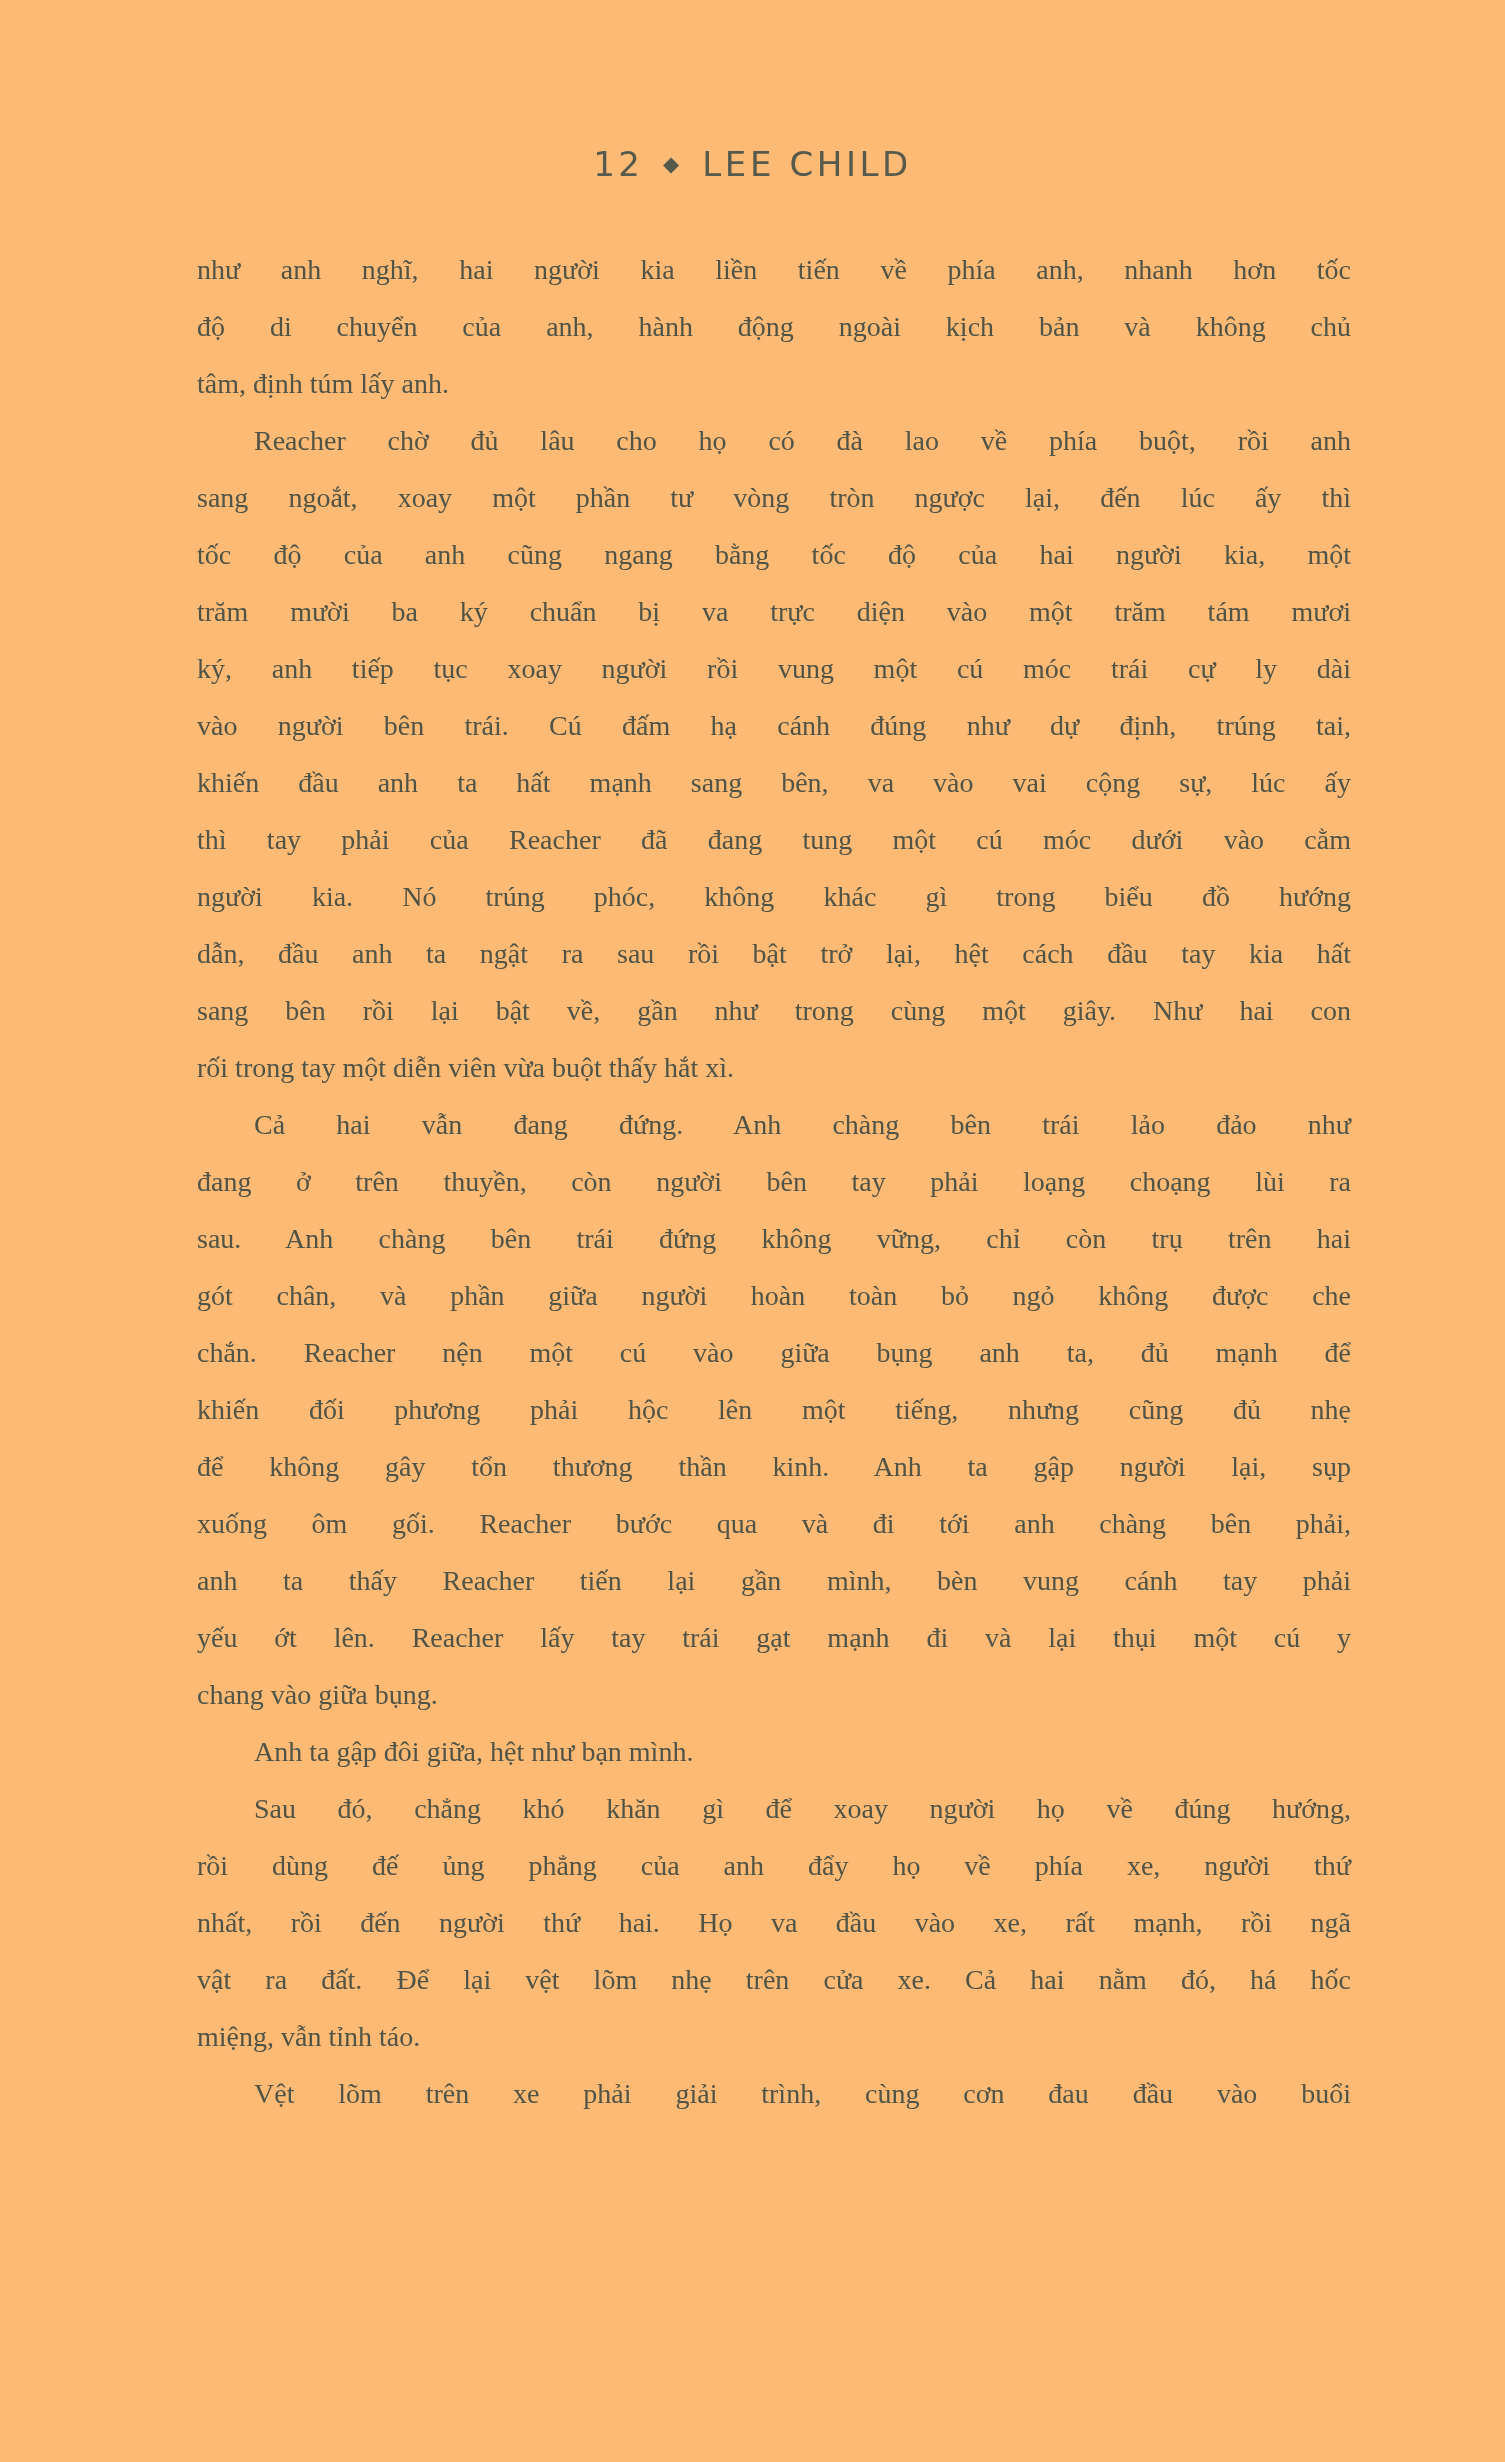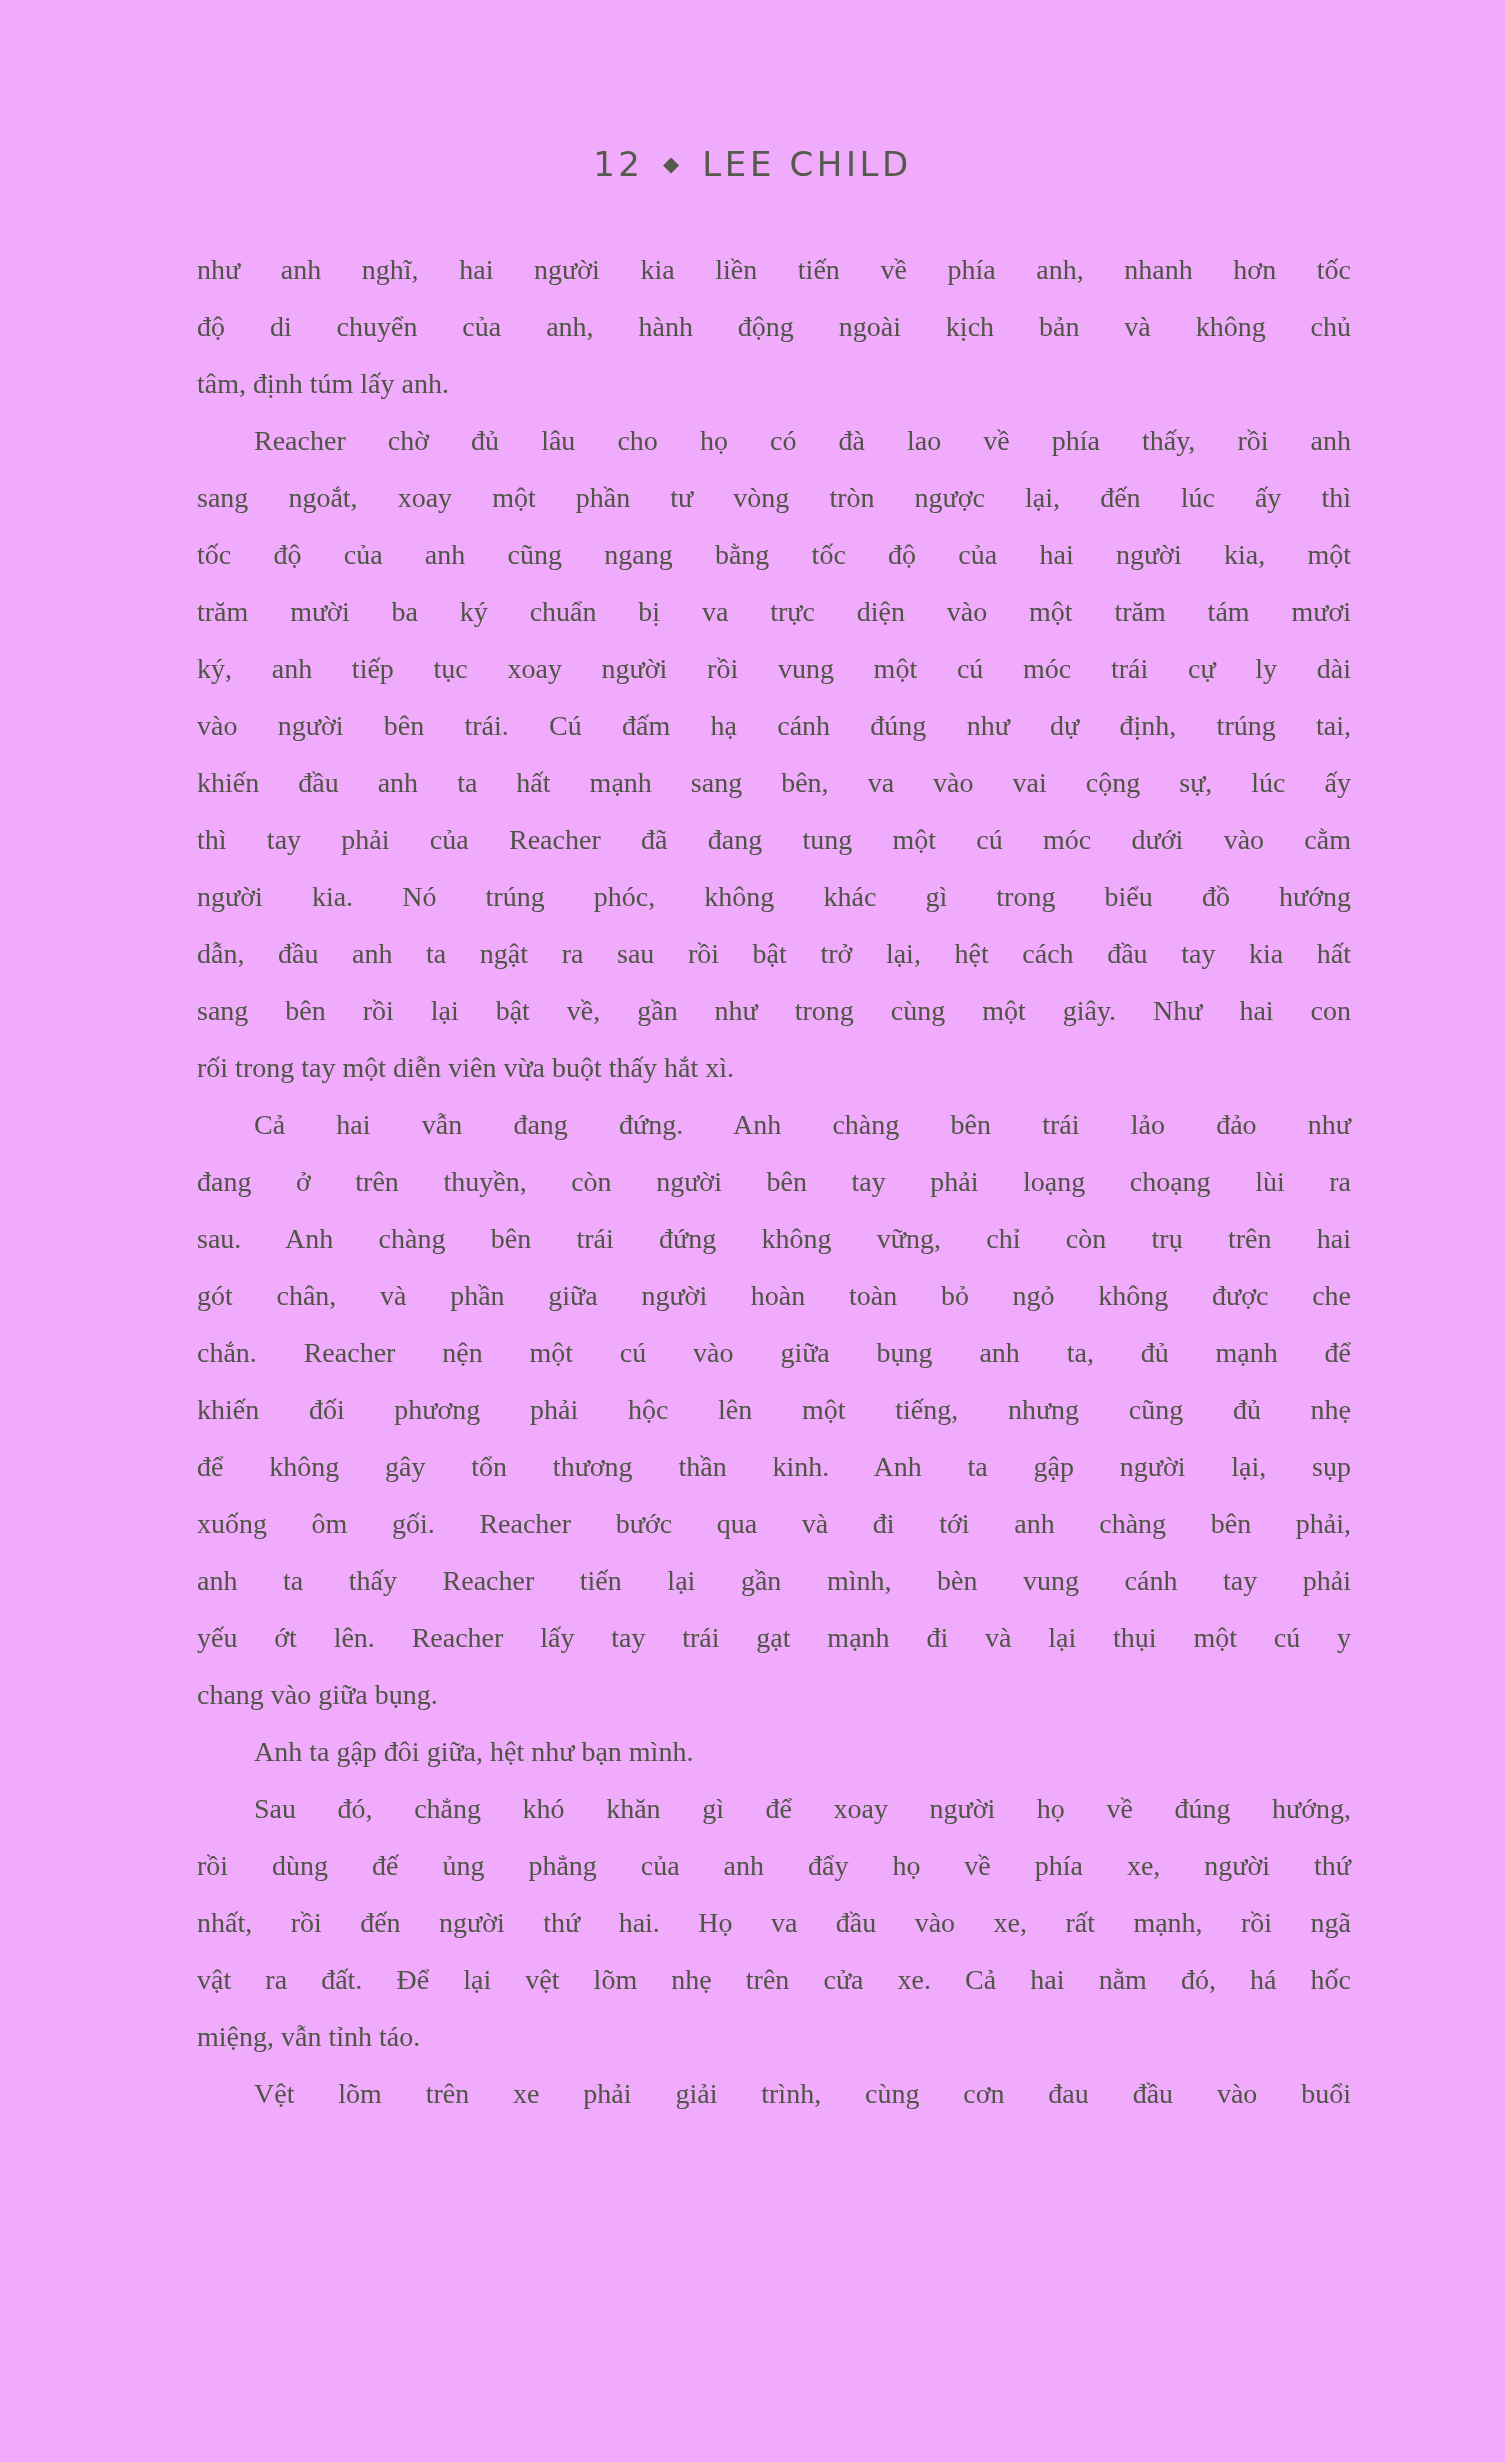--- a/index.html
+++ b/index.html
@@ -11,21 +11,21 @@
       width: 1505px;
       height: 2462px;
       position: relative;
       overflow: hidden;
     }
     .page {
       position: absolute;
       left: 0; top: 0;
       width: 1505px;
       height: 2462px;
-      background: #f0abfc;
+      background: #fdba74;
     }
     .running-head {
       position: absolute;
       top: 142px;
       left: 0;
       width: 100%;
       text-align: center;
       font-family: "DejaVu Sans", sans-serif;
       font-size: 34px;
       letter-spacing: 3.6px;
@@ -76,21 +76,21 @@
     <span>12</span><span class="diamond">◆</span><span>LEE CHILD</span>
   </div>
 
   <div class="body-text" id="body-text">
       <p>
         <span class="line">như anh nghĩ, hai người kia liền tiến về phía anh, nhanh hơn tốc</span>
         <span class="line">độ di chuyển của anh, hành động ngoài kịch bản và không chủ</span>
         <span class="line last">tâm, định túm lấy anh.</span>
       </p>
       <p>
-        <span class="line indented">Reacher chờ đủ lâu cho họ có đà lao về phía thấy, rồi anh</span>
+        <span class="line indented">Reacher chờ đủ lâu cho họ có đà lao về phía buột, rồi anh</span>
         <span class="line">sang ngoắt, xoay một phần tư vòng tròn ngược lại, đến lúc ấy thì</span>
         <span class="line">tốc độ của anh cũng ngang bằng tốc độ của hai người kia, một</span>
         <span class="line">trăm mười ba ký chuẩn bị va trực diện vào một trăm tám mươi</span>
         <span class="line">ký, anh tiếp tục xoay người rồi vung một cú móc trái cự ly dài</span>
         <span class="line">vào người bên trái. Cú đấm hạ cánh đúng như dự định, trúng tai,</span>
         <span class="line">khiến đầu anh ta hất mạnh sang bên, va vào vai cộng sự, lúc ấy</span>
         <span class="line">thì tay phải của Reacher đã đang tung một cú móc dưới vào cằm</span>
         <span class="line">người kia. Nó trúng phóc, không khác gì trong biểu đồ hướng</span>
         <span class="line">dẫn, đầu anh ta ngật ra sau rồi bật trở lại, hệt cách đầu tay kia hất</span>
         <span class="line">sang bên rồi lại bật về, gần như trong cùng một giây. Như hai con</span>

